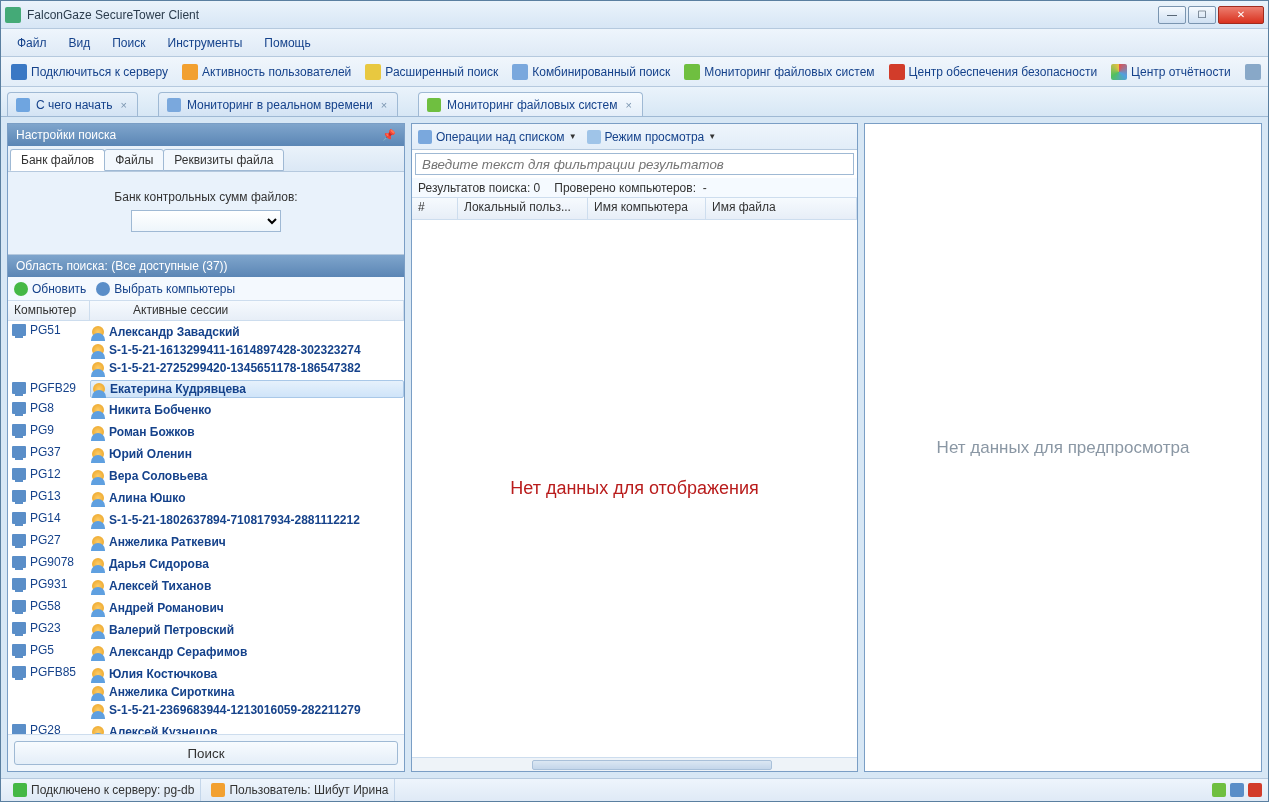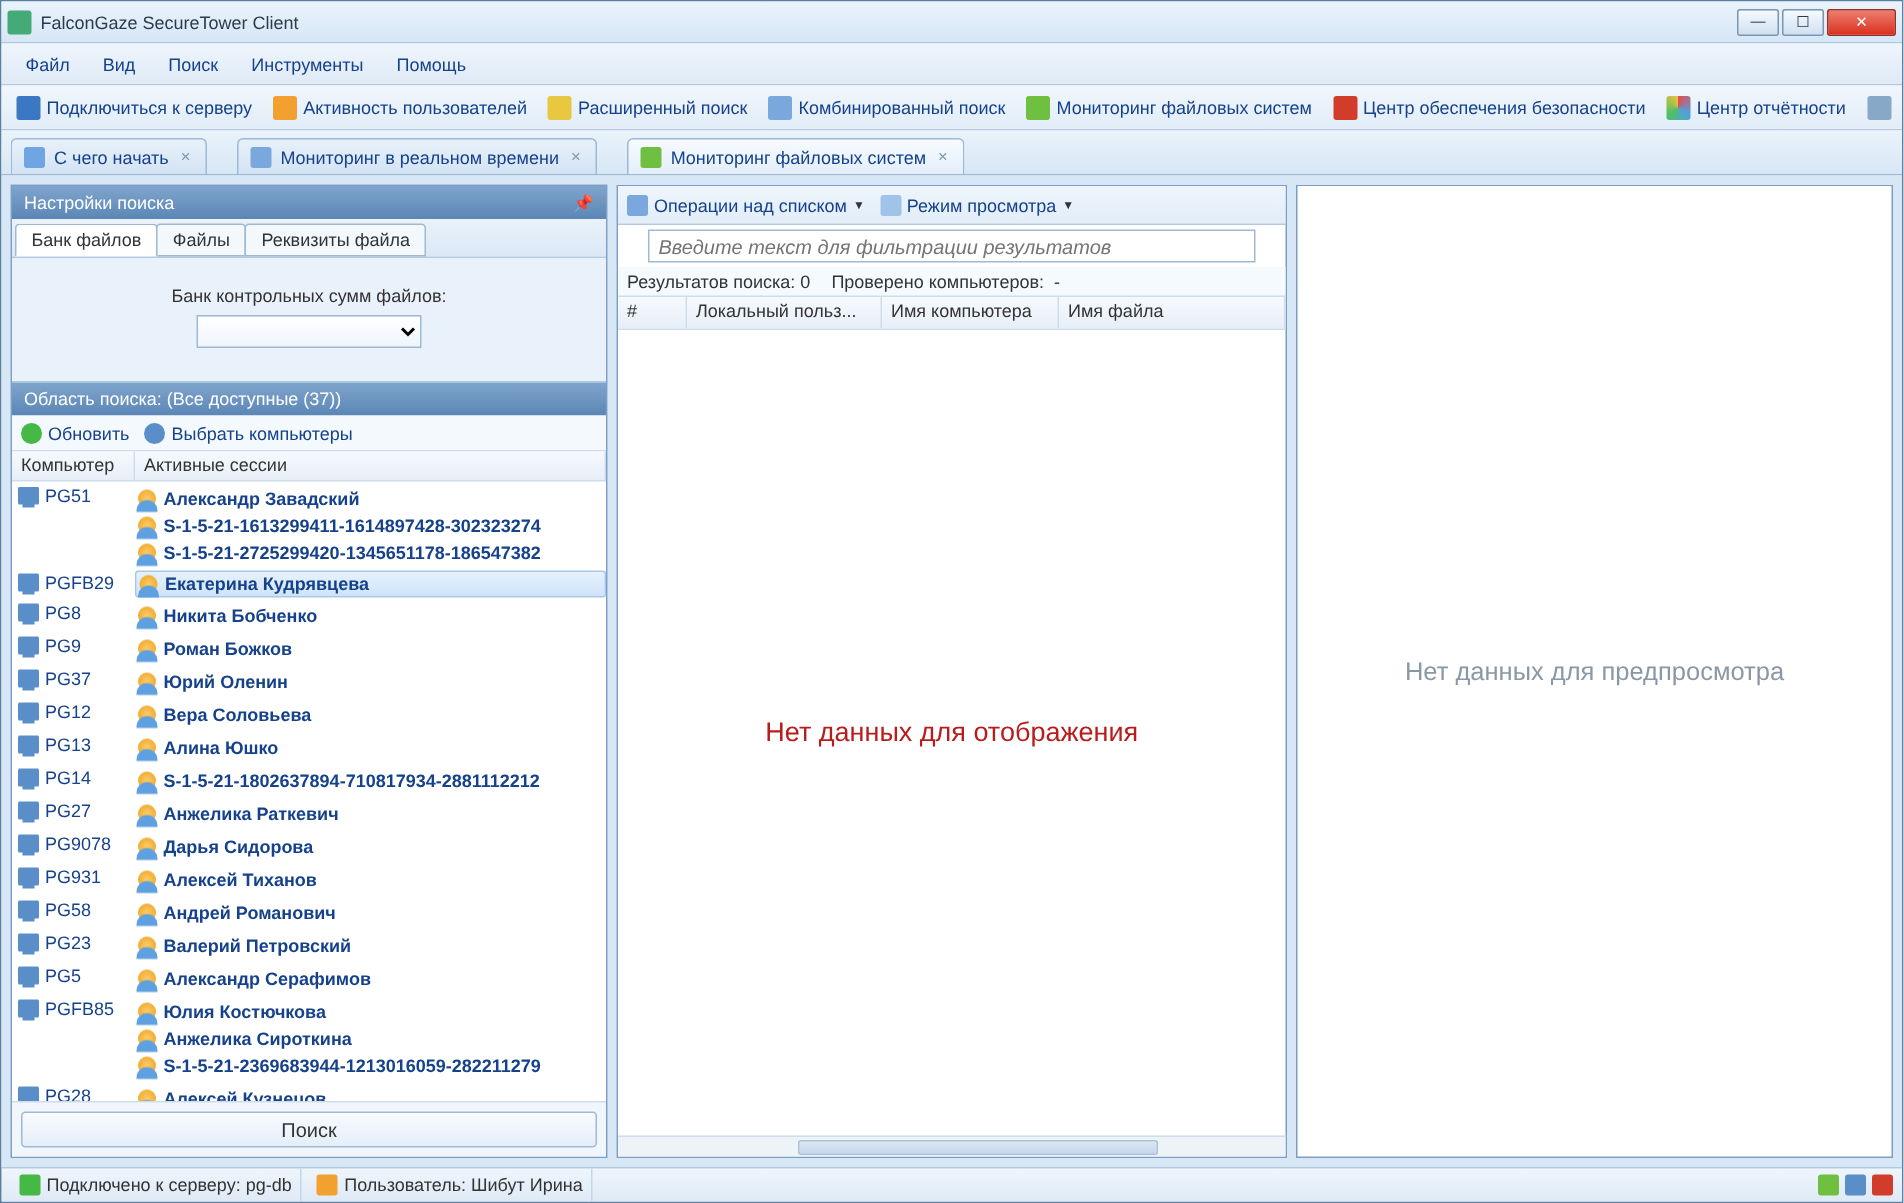--- a/index.html
+++ b/index.html
@@ -47,42 +47,42 @@
   .bank-area select { width: 150px; height:22px; margin-top:6px; border:1px solid #9fb9d4; background:linear-gradient(#fff,#eef5fb);}
   
   .scope-header { height:22px; background: linear-gradient(#7fa5cc,#5b86b5); color:#fff; font-size:12px; display:flex; align-items:center; padding:0 8px;}
   .scope-toolbar { height:24px; display:flex; align-items:center; gap:10px; padding:0 6px; background:#f4f9fe; border-bottom:1px solid #cdddee;}
   .scope-toolbar .sbtn { display:flex; align-items:center; gap:4px; color:#15428b; cursor:pointer;}
   .ticon { width:14px; height:14px; border-radius:50%; display:inline-block;}
   
   .grid-head { height:20px; display:flex; background:linear-gradient(#f6fafe,#e7eef7); border-bottom:1px solid #cdddee;}
   .grid-head .col { padding:2px 6px; border-right:1px solid #cdddee; color:#333; font-size:12px;}
   .col-comp { width: 82px; }
-  .col-sess { flex:1; }
+  .col-sess { flex:1;margin-left:37px; }
   
   .grid-body { flex:1; overflow-y:auto; overflow-x:hidden; min-height:0;}
   .row { display:flex; align-items:flex-start; border-bottom:0px solid #eef3f9;}
   .row .cell-comp { width:82px; padding:2px 4px; display:flex; align-items:center; gap:4px; color:#15428b;}
   .row .cell-sess { flex:1; padding:2px 0;}
   .sess-item { display:flex; align-items:center; gap:5px; padding:1px 2px; color:#15428b; cursor:default; height:18px;font-weight:bold;}
   .sess-item.sel { background: linear-gradient(#e6f1fc,#cfe4f9); border:1px solid #a9c8e8; border-radius:2px; margin:-1px 0;}
   .pc-icon { width:14px; height:12px; background:#5a8ec8; border-radius:1px; display:inline-block; position:relative;}
   .pc-icon::after { content:""; position:absolute; bottom:-2px; left:3px; width:8px; height:2px; background:#5a8ec8;}
   .user-icon { width:12px; height:12px; border-radius:50%; background: radial-gradient(#fc6,#e8a020); display:inline-block; position:relative;}
   .user-icon::after{content:""; position:absolute; top:7px; left:-1px; width:14px; height:8px; border-radius:7px 7px 0 0; background:#5fa0e0;}
   
   .search-btn-row { padding:6px; background:#f0f6fc; border-top:1px solid #cdddee;}
   .search-btn { width:100%; height:24px; background:linear-gradient(#f8fbfe,#e4eef8); border:1px solid #9fb9d4; border-radius:3px; color:#333; cursor:pointer;}
   
   
   .center { flex:1; }
   .center-toolbar { height:26px; background: linear-gradient(#eef5fc,#e2edf8); border-bottom:1px solid #b5c9de; display:flex; align-items:center; padding:0 6px; gap:10px;}
   .cbtn { display:flex; align-items:center; gap:4px; color:#15428b; cursor:pointer;}
   .cbtn .dd { font-size:8px; color:#333;}
-  .filter-input { margin:3px 20px; }
+  .filter-input { margin:3px 3px; }
   .filter-input input { width:100%; height:22px; border:1px solid #9fb9d4; padding:0 6px; color:#888; font-style:italic;}
   .status-row { height:20px; display:flex; align-items:center; gap:14px; padding:0 6px; background:#f5faff; border-bottom:1px solid #cdddee; color:#333;}
   .results-head { height:22px; display:flex; background:linear-gradient(#f6fafe,#e7eef7); border-bottom:1px solid #cdddee;}
   .results-head .rc { padding:2px 6px; border-right:1px solid #cdddee; color:#333;}
   .rc-num { width:46px;}
   .rc-user { width:130px;}
   .rc-comp { width:118px;}
   .rc-file { flex:1;}
   .results-body { flex:1; display:flex; align-items:center; justify-content:center; color:#b91c1c; font-size:18px; position:relative; min-height:0;}
   .hscroll { height:14px; background:#eef3f8; border-top:1px solid #cdddee; display:flex; align-items:center;}

